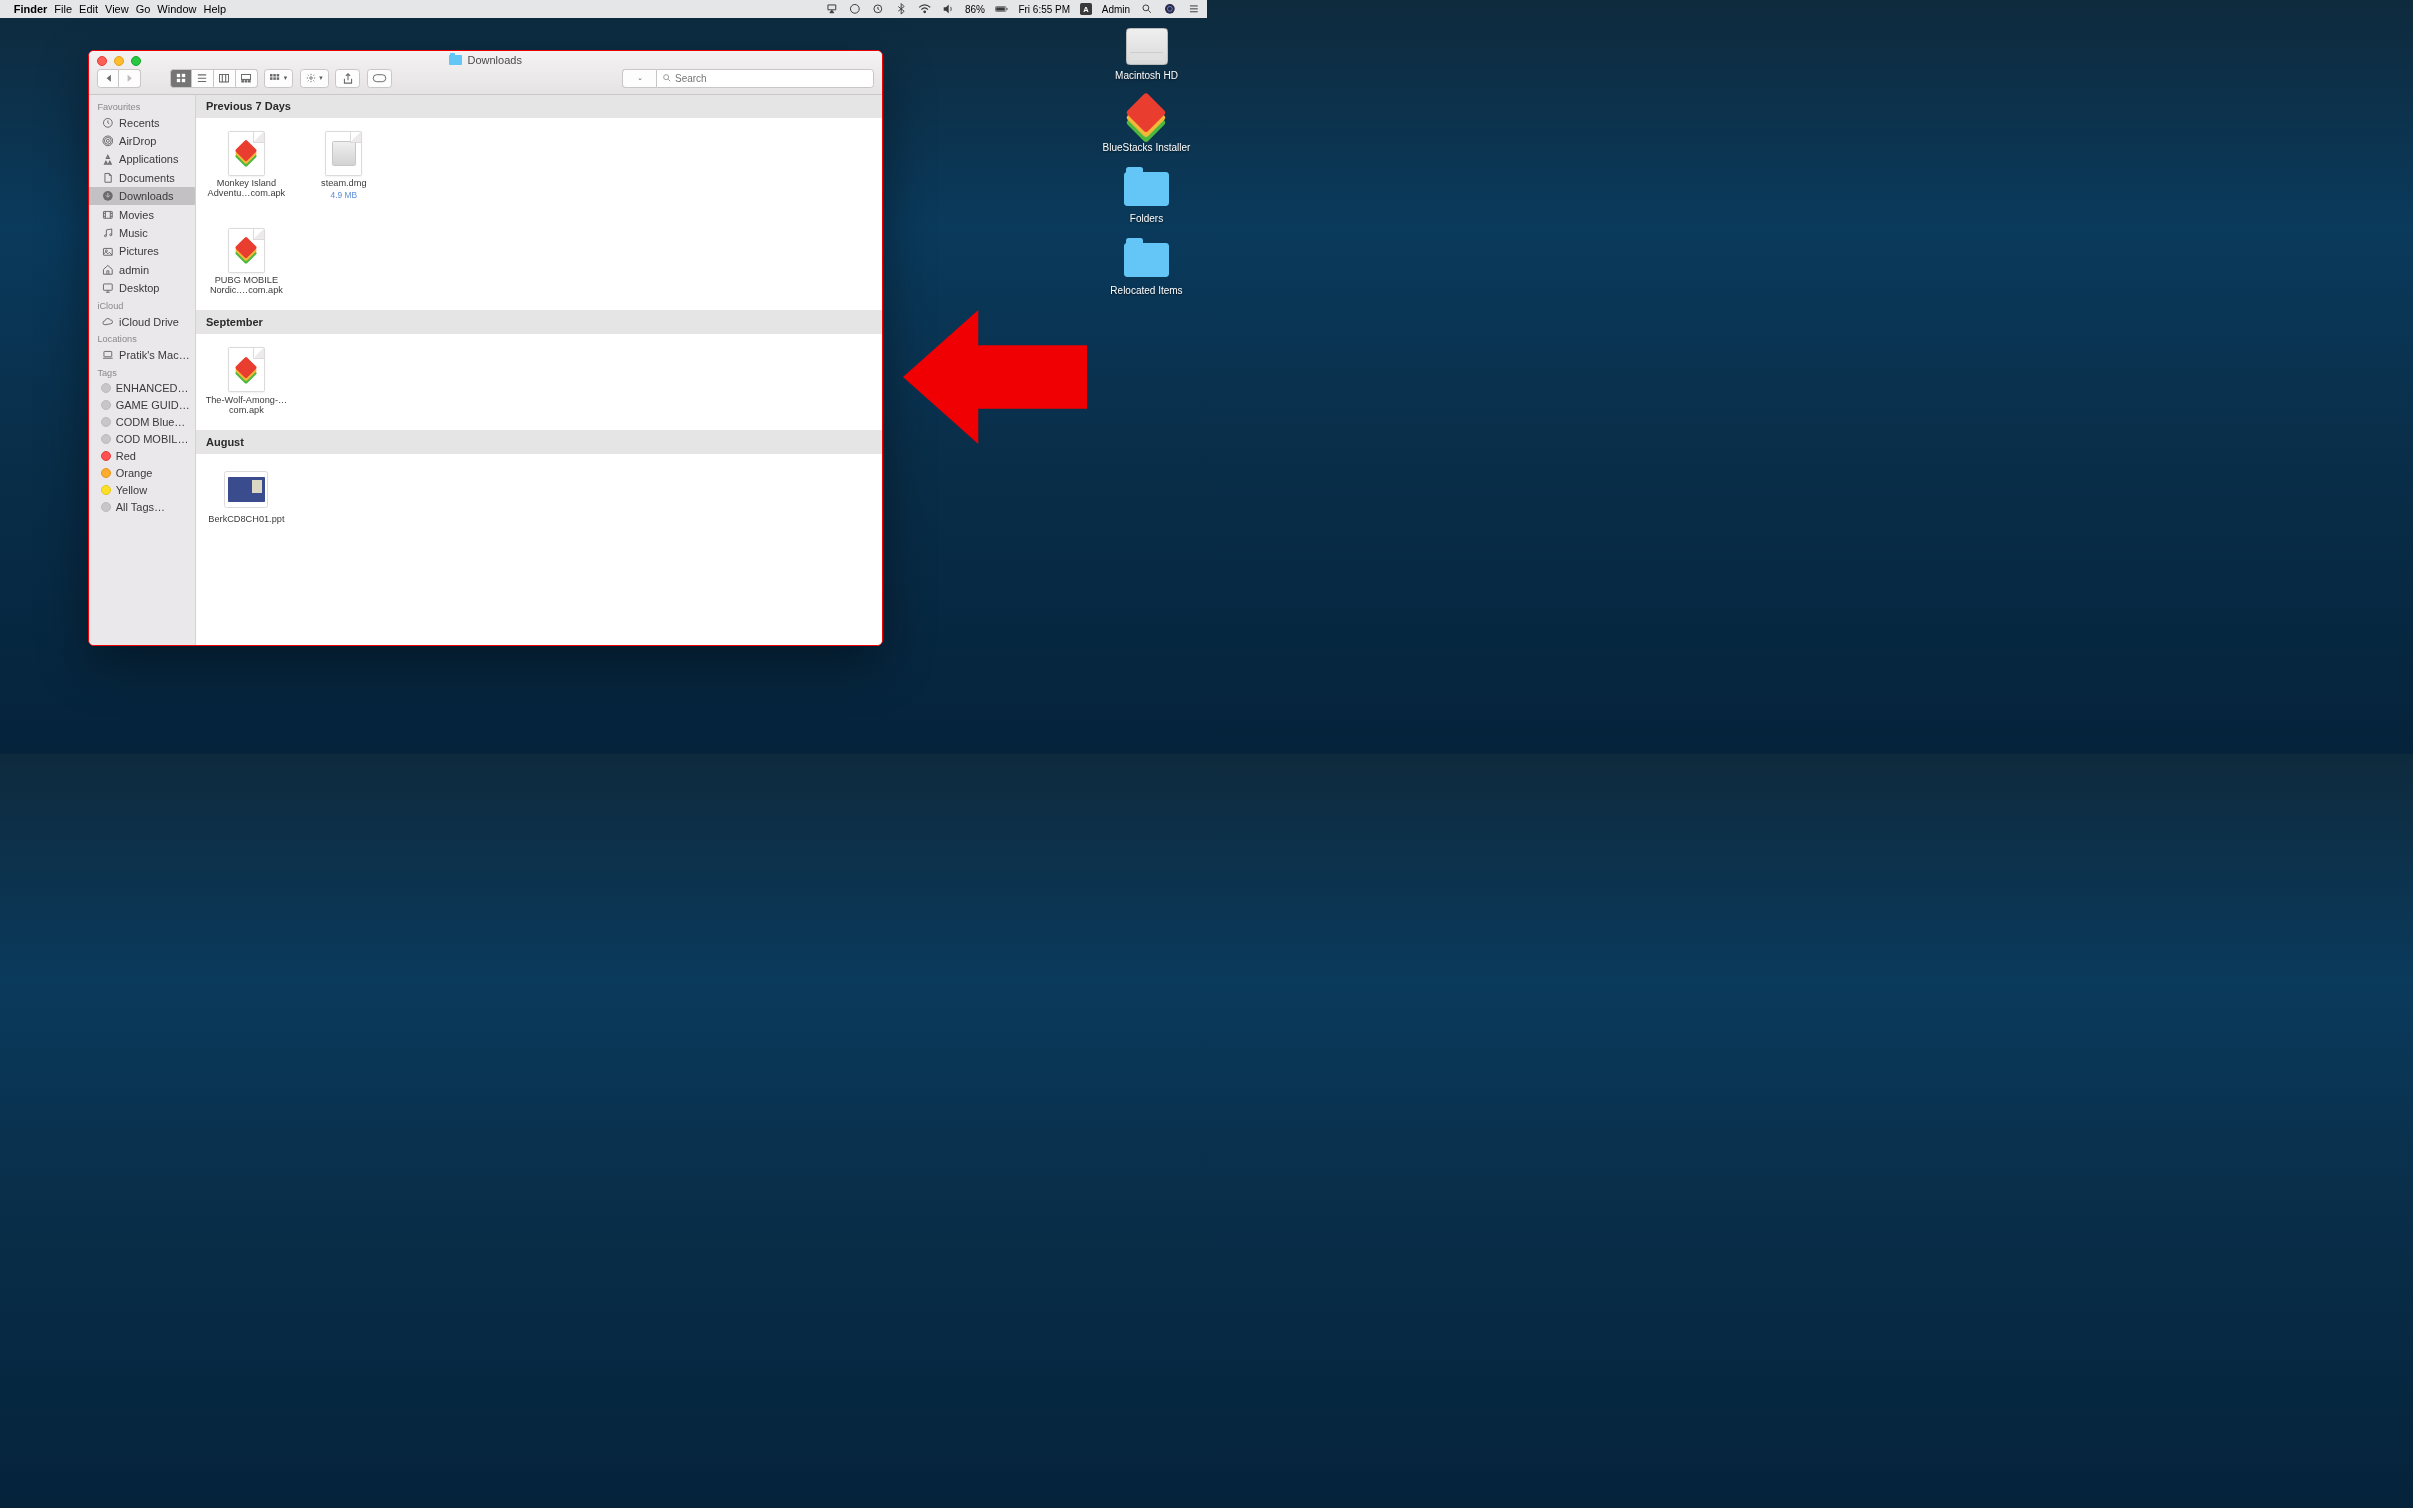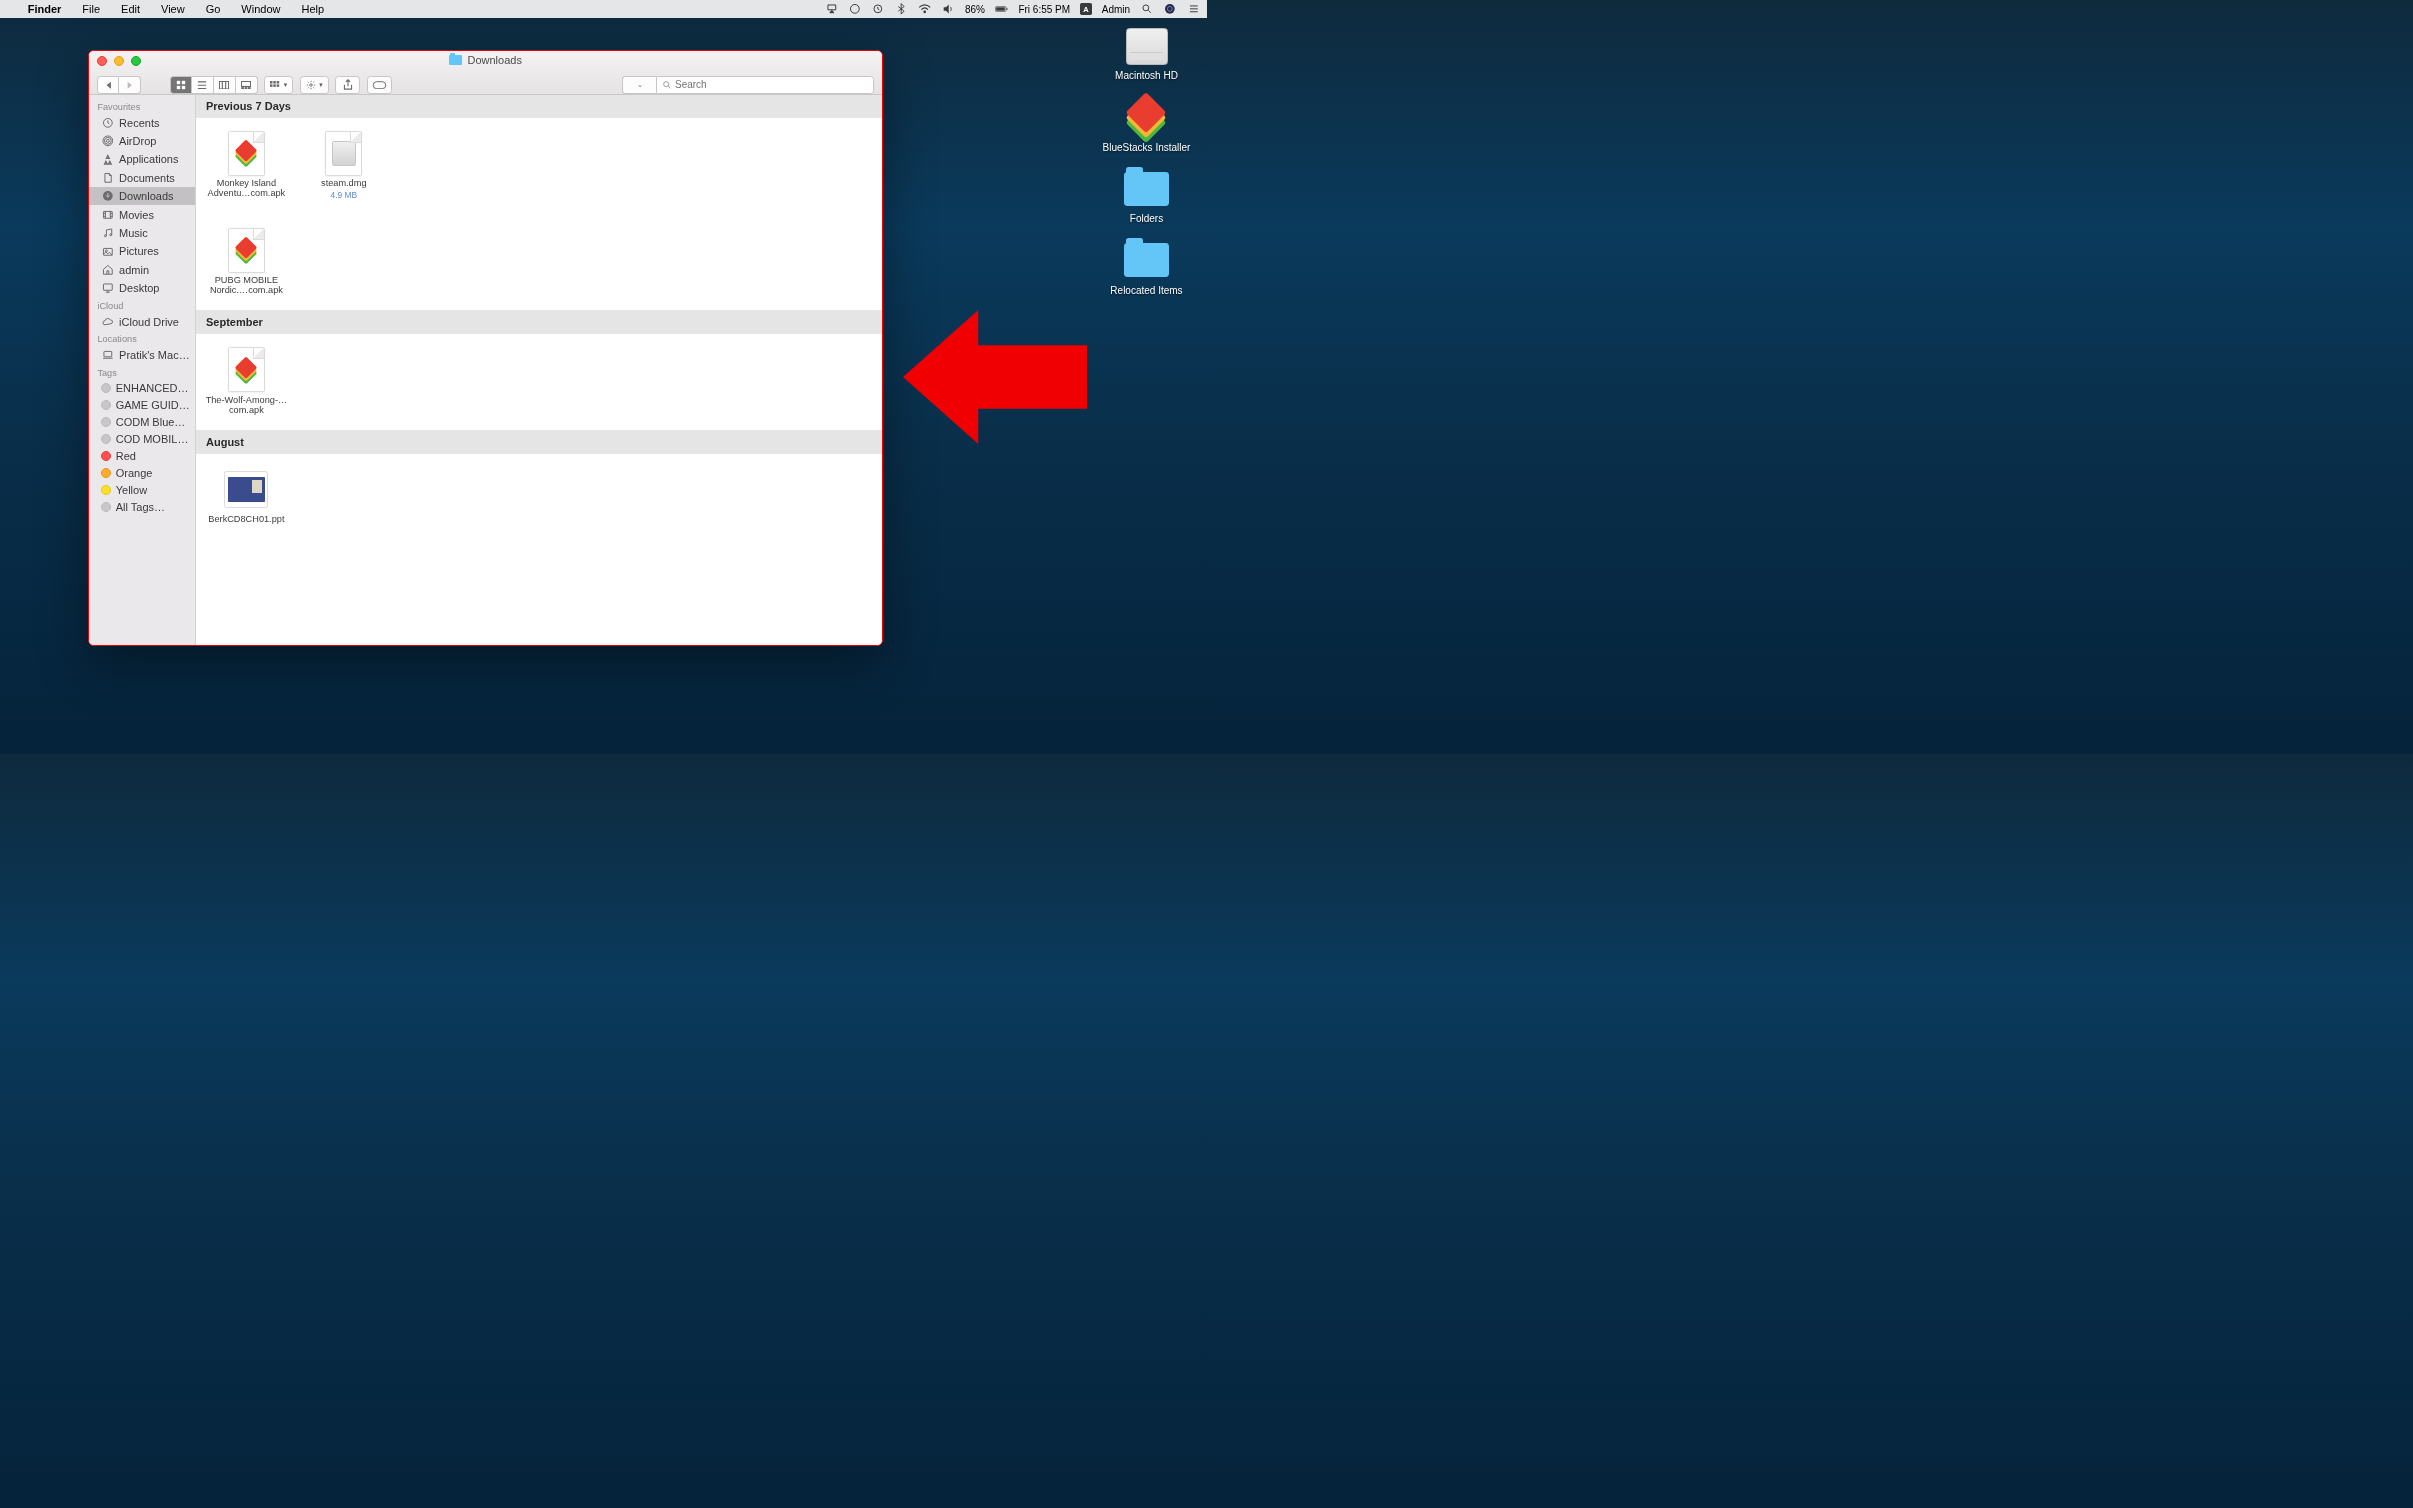--- a/index.html
+++ b/index.html
@@ -1,21 +1,21 @@
 <!DOCTYPE html>
 <html style="font-size:13.4px"><head>
 <meta charset="utf-8">
 <style>
 * { margin: 0; padding: 0; box-sizing: border-box; font-family: -apple-system, "Helvetica Neue", Arial, sans-serif; }
 html, body { width: 1207px; height: 754px; overflow: hidden; }
 body { background: linear-gradient(180deg, #0e2a3d 0%, #0a3a5c 30%, #092e49 60%, #05233b 100%); position: relative; }
 
 
 .menubar { position: absolute; top: 0; left: 0; right: 0; height: 18.4px; background: rgba(236,236,236,0.97); display: flex; align-items: center; font-size: 11px; color: #000; padding: 0 6.7px; justify-content: space-between; z-index: 100; }
-.menubar-left, .menubar-right { display: flex; align-items: center; gap: 21px; }
+.menubar-left, .menubar-right { display: flex; align-items: center; gap: 7px; }
 .menubar-right { gap: 10px; font-size: 10px; }
 .apple-logo { font-size: 11.7px; }
 .menubar .bold { font-weight: 600; }
 .mb-icon { display: inline-flex; align-items: center; justify-content: center; width: 13.4px; height: 13.4px; }
 
 
 .desktop-icons { position: absolute; top: 25px; right: 10px; width: 101px; display: flex; flex-direction: column; gap: 15px; align-items: center; }
 .d-icon { display: flex; flex-direction: column; align-items: center; gap: 3.4px; text-align: center; cursor: default; }
 .d-icon .gl { width: 54px; height: 42px; display: flex; align-items: center; justify-content: center; }
 .d-icon .lbl { color: #fff; font-size: 10px; text-shadow: 0 0.8px 1.7px rgba(0,0,0,0.6); max-width: 92px; }
@@ -38,21 +38,21 @@
 .title-row { height: 18.4px; display: flex; align-items: center; justify-content: center; position: relative; }
 .traffic { position: absolute; left: 8.4px; top: 5px; display: flex; gap: 6.7px; }
 .tl { width: 10px; height: 10px; border-radius: 50%; }
 .tl.red { background: #ff5f57; border: 0.4px solid #e33e32; }
 .tl.yel { background: #febc2e; border: 0.4px solid #e1a116; }
 .tl.grn { background: #28c840; border: 0.4px solid #12a72d; }
 .title-center { display: flex; align-items: center; gap: 5px; font-size: 11px; color: #4a4a4a; }
 .folder-mini { width: 13.4px; height: 10px; background: #63c6f6; border-radius: 0.8px; position: relative; }
 .folder-mini::before { content: ""; position: absolute; top: -1.7px; left: 0.8px; width: 5px; height: 2.5px; background: #63c6f6; border-radius: 0.8px 0.8px 0 0; }
 
-.toolbar { height: 25px; display: flex; align-items: flex-end; padding: 0 8.4px; gap: 6.7px; }
+.toolbar { height: 25px; display: flex; align-items: flex-start; padding: 0 8.4px; gap: 6.7px; }
 .navbtns { display: flex; }
 .tbtn { height: 18.4px; background: #fdfdfd; border: 0.8px solid #c8c6c6; display: flex; align-items: center; justify-content: center; color: #5a5a5a; font-size: 10px; }
 .navbtns .tbtn { width: 22px; }
 .navbtns .tbtn:first-child { border-radius: 3.4px 0 0 3.4px; }
 .navbtns .tbtn:last-child { border-radius: 0 3.4px 3.4px 0; border-left: none; }
 .seggrp { display: flex; }
 .seggrp .tbtn { width: 22px; border-left: none; }
 .seggrp .tbtn:first-child { border-left: 0.8px solid #c8c6c6; border-radius: 3.4px 0 0 3.4px; }
 .seggrp .tbtn:last-child { border-radius: 0 3.4px 3.4px 0; }
 .seggrp .tbtn.active { background: #757575; color: #fff; }

